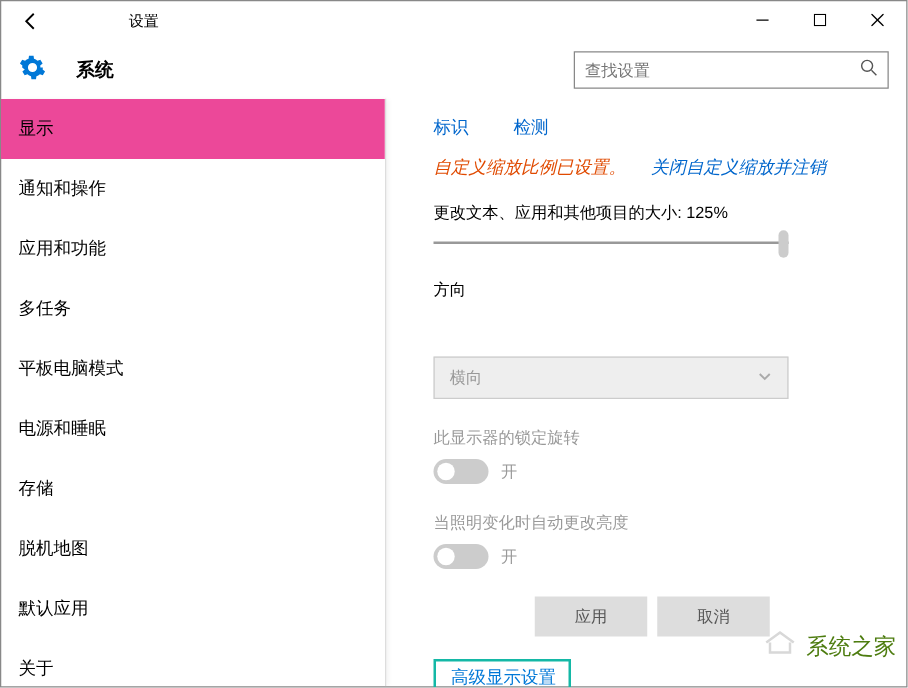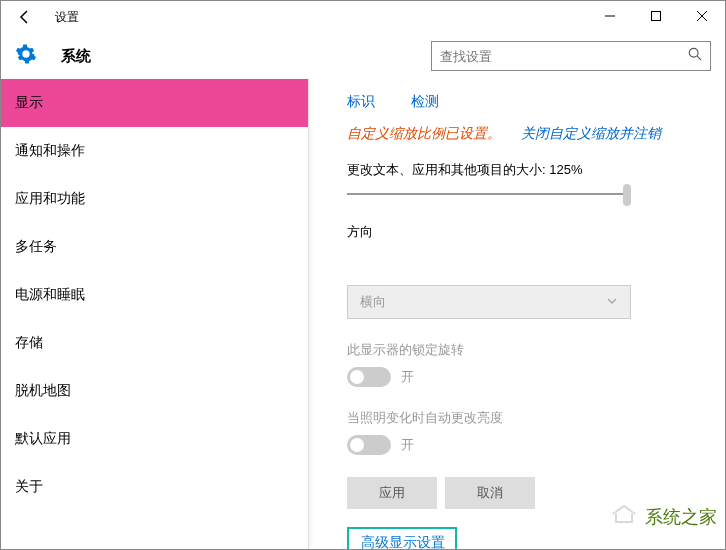--- a/index.html
+++ b/index.html
@@ -1,27 +1,27 @@
 <!DOCTYPE html>
 <html><head>
   <meta charset="utf-8">
   <style>
     * { margin: 0; padding: 0; box-sizing: border-box; font-family: "Microsoft YaHei", "Segoe UI", sans-serif; }
     body { width: 726px; height: 550px; background: #fff; border: 1px solid #888; overflow: hidden; position: relative; }
     
-    .titlebar { height: 32px; display: flex; align-items: center; padding-left: 12px; }
+    .titlebar { height: 32px; display: flex; align-items: center; padding-left: 12px; gap: 48px; }
     .back-btn { width: 24px; height: 24px; display: flex; align-items: center; justify-content: center; cursor: pointer; }
     .title { margin-left: 18px; font-size: 12px; }
     .win-controls { position: absolute; right: 0; top: 0; display: flex; }
     .win-btn { width: 46px; height: 30px; display: flex; align-items: center; justify-content: center; cursor: pointer; font-size: 11px; }
     
     .header { height: 46px; display: flex; align-items: center; padding: 0 14px; }
     .gear { color: #0078d7; margin-right: 24px; }
     .page-title { font-size: 15px; font-weight: bold; }
-    .search-box { margin-left: auto; width: 280px; height: 30px; border: 1px solid #888; display: flex; align-items: center; padding: 0 8px; background: #fff; }
+    .search-box { margin-left: auto; width: 252px; height: 30px; border: 1px solid #888; display: flex; align-items: center; padding: 0 8px; background: #fff; }
     .search-box input { flex: 1; border: none; outline: none; font-size: 13px; color: #666; background: transparent; }
     .search-icon { color: #555; }
     
     .content { display: flex; height: calc(100% - 78px); }
     .sidebar { width: 308px; border-right: 1px solid #ddd; box-shadow: 2px 0 4px rgba(0,0,0,0.05); overflow-y: auto; }
     .nav-item { height: 48px; display: flex; align-items: center; padding-left: 14px; font-size: 14px; cursor: pointer; border-bottom: 0; }
     .nav-item.selected { background: #ec4899; color: #000; }
     .nav-item:not(.selected) { border-bottom: 1px solid transparent; }
     
     .main { flex: 1; padding: 14px 28px 0 38px; overflow-y: auto; position: relative; }
@@ -36,21 +36,21 @@
     .field-label { font-size: 13px; margin-bottom: 8px; }
     .dropdown { width: 284px; height: 34px; border: 1px solid #ccc; background: #eee; display: flex; align-items: center; padding: 0 12px; color: #999; font-size: 13px; margin-bottom: 22px; justify-content: space-between; margin-top: 44px; }
     .chev { color: #aaa; }
     
     .disabled-label { color: #999; font-size: 13px; margin-bottom: 8px; }
     .toggle-row { display: flex; align-items: center; gap: 10px; margin-bottom: 22px; }
     .toggle { width: 44px; height: 20px; border-radius: 10px; background: #ccc; position: relative; }
     .toggle-knob { width: 14px; height: 14px; border-radius: 50%; background: #fff; position: absolute; left: 3px; top: 3px; }
     .toggle-label { color: #999; font-size: 13px; }
     
-    .btn-row { display: flex; gap: 8px; margin-bottom: 18px; }
+    .btn-row { display: flex; gap: 8px; margin-bottom: 18px; justify-content: center; }
     .btn { width: 90px; height: 32px; background: #ddd; border: none; font-size: 13px; color: #555; cursor: pointer; }
     
     .adv-link { color: #0078d7; font-size: 14px; cursor: pointer; display: inline-block; }
     .adv-box { border: 2px solid #14b8a6; padding: 4px 10px 4px 12px; display: inline-block; }
     
     .watermark { position: absolute; right: 8px; bottom: 18px; color: #4d7c0f; font-size: 18px; display: flex; align-items: center; gap: 6px; pointer-events: none; }
   </style>
 </head>
 <body>
 
@@ -105,20 +105,23 @@
         <span>显示</span>
       </div>
     <div class="nav-item">
         <span>通知和操作</span>
       </div>
     <div class="nav-item">
         <span>应用和功能</span>
       </div>
     <div class="nav-item">
         <span>多任务</span>
+      </div>
+    <div class="nav-item">
+        <span>平板电脑模式</span>
       </div>
     <div class="nav-item">
         <span>电源和睡眠</span>
       </div>
     <div class="nav-item">
         <span>存储</span>
       </div>
     <div class="nav-item">
         <span>脱机地图</span>
       </div>

